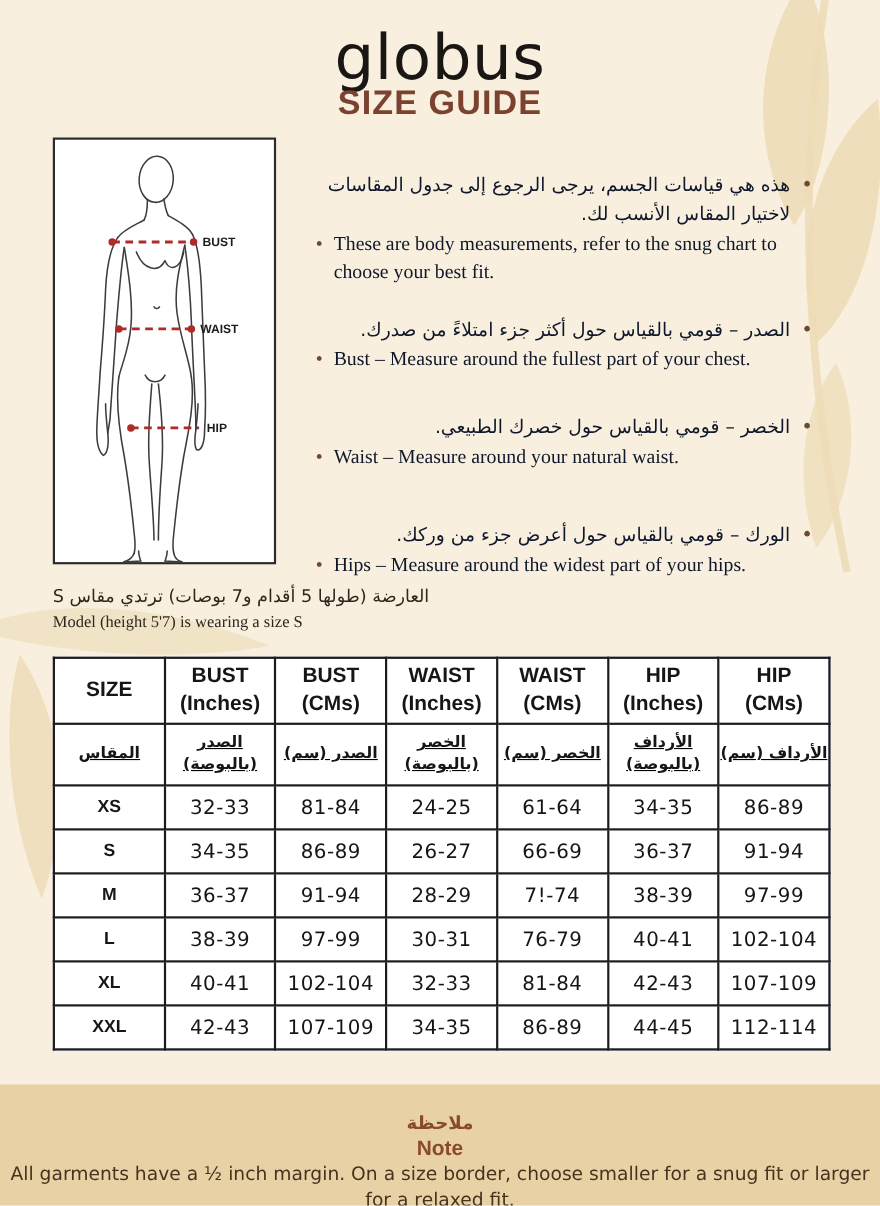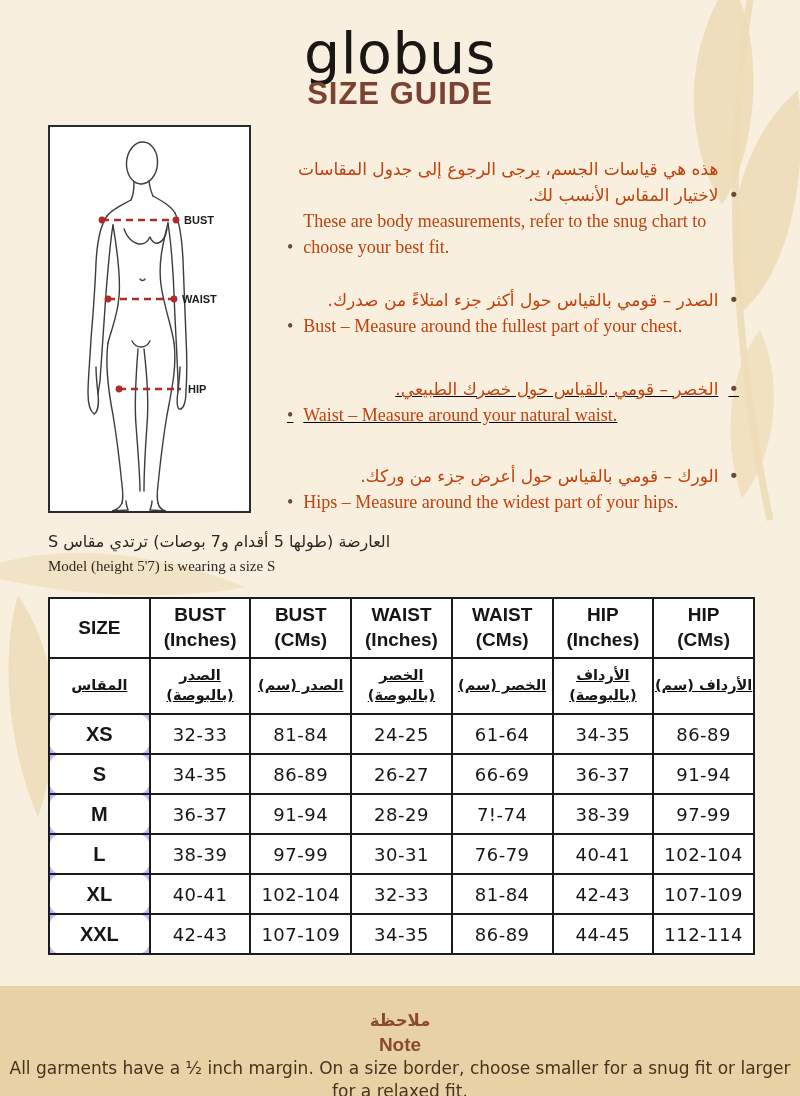--- a/index.html
+++ b/index.html
@@ -24,22 +24,22 @@
 
   .fig-box{
     position:absolute;left:48px;top:125px;width:203px;height:388px;
     background:#ffffff;border:2px solid #2b2b2b;box-sizing:border-box;
   }
   .fig-box svg{display:block;width:100%;height:100%;}
 
   .bullets{position:absolute;left:287px;top:156px;width:452px;}
   .bgroup{margin-bottom:27px;}
   .bgroup.g2{margin-bottom:37px;}
-  .bgroup.g3{margin-bottom:35px;text-decoration:underline;}
-  .bullet{display:flex;gap:10px;color:#c2410c;align-items:flex-end;}
+  .bgroup.g3{margin-bottom:46px;}
+  .bullet{display:flex;gap:10px;color:#0f172a;}
   .bullet::before{content:"\2022";flex:none;font-size:18px;line-height:26px;color:#6d4a33;}
   .bullet.ar{direction:rtl;text-align:right;font-size:17px;line-height:26px;
     font-family:"DejaVu Sans",sans-serif;}
   .bullet.en{direction:ltr;text-align:left;font-size:18px;line-height:26px;
     font-family:"Liberation Serif","DejaVu Serif",serif;}
 
   .model-note{position:absolute;left:48px;top:529px;color:#2e2720;}
   .mn-ar{direction:rtl;display:table;font-size:16px;line-height:25px;
     font-family:"DejaVu Sans",sans-serif;}
   .mn-en{font-size:15px;line-height:25px;font-family:"Liberation Serif","DejaVu Serif",serif;}
@@ -50,21 +50,21 @@
   }
   .size-table td{
     border:2px solid #1c1c1c;text-align:center;vertical-align:middle;
     padding:0;color:#161616;background:#ffffff;
   }
   .r-hen{height:60px;}
   .r-har{height:56px;text-decoration:underline;}
   .r-data td{height:38px;}
   .hen{font-family:"Liberation Sans",sans-serif;font-weight:bold;font-size:19px;line-height:1.3;}
   .har{font-family:"DejaVu Sans",sans-serif;font-weight:bold;font-size:14.5px;line-height:1.35;direction:rtl;}
-  .sizecell{font-family:"Liberation Sans",sans-serif;font-weight:bold;font-size:20px;border-radius:13px;}
+  .sizecell{font-family:"Liberation Sans",sans-serif;font-weight:bold;font-size:16px;}
   .numcell{font-family:"DejaVu Sans",sans-serif;font-size:18px;letter-spacing:0.5px;}
 
   .strip{
     position:absolute;left:0;top:986px;width:800px;height:110px;
     background:#e8d2a5;text-align:center;box-sizing:border-box;padding-top:23px;
   }
   .strip-title-ar{font-weight:bold;color:#8a4a2d;font-size:16.5px;line-height:23px;direction:rtl;}
   .strip-title-en{font-weight:bold;color:#8a4a2d;font-size:19px;line-height:25px;
     font-family:"Liberation Sans",sans-serif;}
   .strip-ar{color:#453télé421;color:#45331f;font-size:14.5px;line-height:23px;direction:rtl;}

